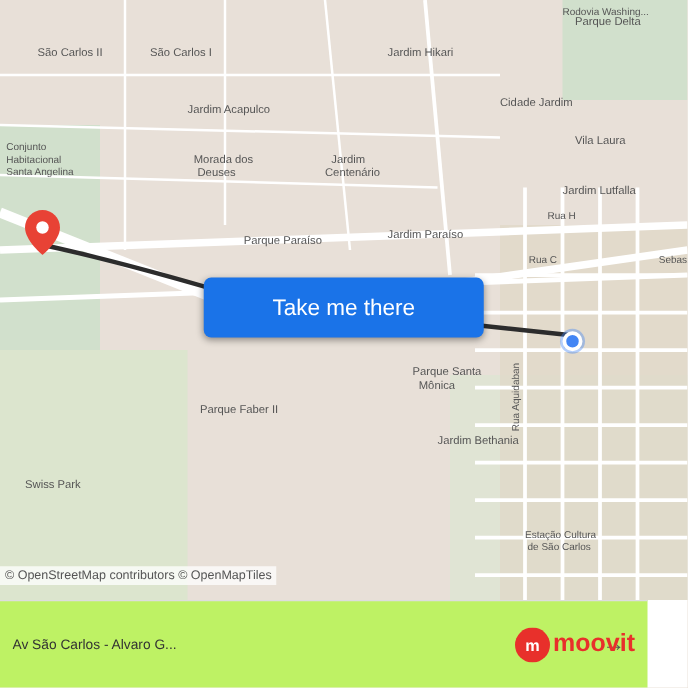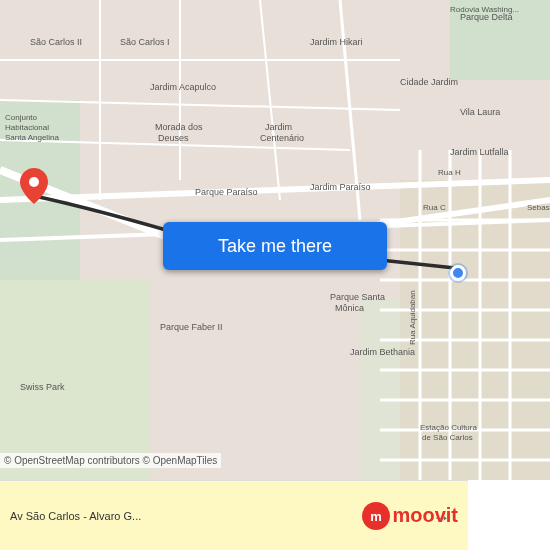--- a/index.html
+++ b/index.html
@@ -80,23 +80,23 @@
       left: 0;
       font-size: 10px;
       color: #555;
       background: rgba(255,255,255,0.75);
       padding: 2px 4px;
       z-index: 10;
     }
 
     
     #bottom-bar {
-      width: 468px;
+      width: 518px;
       height: 70px;
-      background: #fef9c3;
+      background: #bef264;
       display: flex;
       align-items: center;
       padding: 0 10px;
       border-top: 1px solid #ddd;
       position: relative;
     }
 
     .route-from, .route-to {
       flex: 1;
       font-size: 11px;

